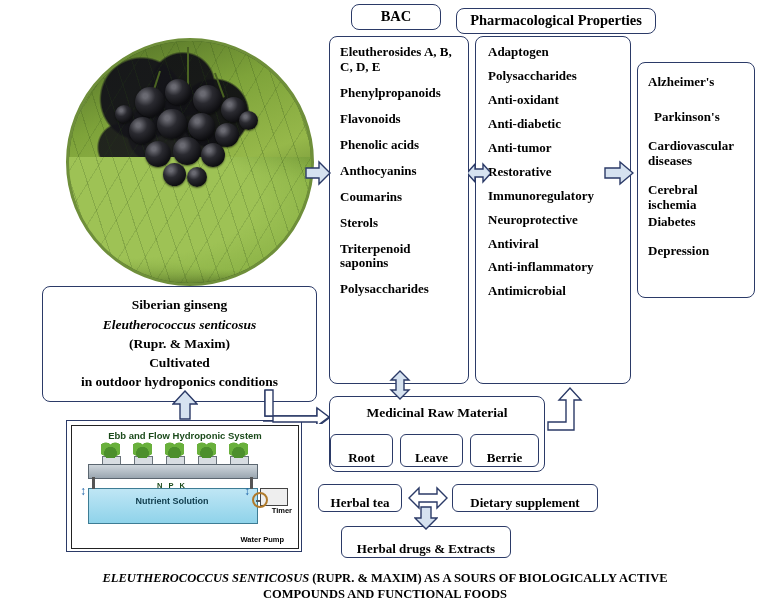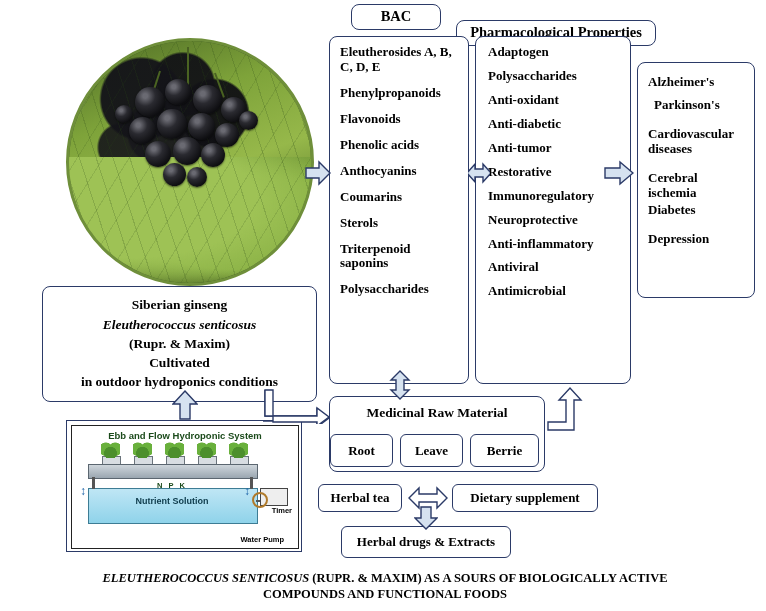--- a/index.html
+++ b/index.html
@@ -254,21 +254,21 @@
   .info-line { font-weight: bold; font-size: 13.5px; line-height: 1.35; text-align: center; }
   .info-line.it { font-style: italic; }
 
   .small-box {
     position: absolute;
     border: 1.5px solid #2b3a67;
     border-radius: 6px;
     background: #fff;
     box-sizing: border-box;
     display: flex;
-    align-items: center;
+    align-items: flex-end;
     justify-content: center;
     font-weight: bold;
     font-size: 13px;
     text-align: center;
   }
 </style>
 </head>
 <body>
 
 <div id="plant-photo">
@@ -290,21 +290,21 @@
   <div class="berry" style="left:94px; top:122px; width:23px; height:23px;"></div>
   <div class="berry" style="left:118px; top:126px; width:20px; height:20px;"></div>
   <div class="berry" style="left:46px; top:64px; width:18px; height:18px;"></div>
   <div class="berry" style="left:170px; top:70px; width:19px; height:19px;"></div>
 </div>
 
 <div class="box hdr" id="bac-header" style="left:351px; top:4px; width:90px; height:26px;">
   <span>BAC</span>
 </div>
 
-<div class="box hdr" id="pharm-header" style="left:456px; top:20px; width:200px; height:26px;">
+<div class="box hdr" id="pharm-header" style="left:456px; top:8px; width:200px; height:26px;">
   <span>Pharmacological Properties</span>
 </div>
 
 <div class="box list" id="bac-box" style="left:329px; top:36px; width:140px; height:348px;">
   <div class="item">Eleutherosides A, B, C, D, E</div>
   <div class="item">Phenylpropanoids</div>
   <div class="item">Flavonoids</div>
   <div class="item">Phenolic acids</div>
   <div class="item">Anthocyanins</div>
   <div class="item">Coumarins</div>
@@ -315,27 +315,27 @@
 
 <div class="box list tight" id="pharm-box" style="left:475px; top:36px; width:156px; height:348px;padding-left:12px;">
   <div class="item">Adaptogen</div>
   <div class="item">Polysaccharides</div>
   <div class="item">Anti-oxidant</div>
   <div class="item">Anti-diabetic</div>
   <div class="item">Anti-tumor</div>
   <div class="item">Restorative</div>
   <div class="item">Immunoregulatory</div>
   <div class="item">Neuroprotective</div>
+  <div class="item">Antiviral</div>
   <div class="item">Anti-inflammatory</div>
-  <div class="item">Antiviral</div>
   <div class="item">Antimicrobial</div>
 </div>
 
 <div class="box list" id="disease-box" style="left:637px; top:62px; width:118px; height:236px; padding-top:12px;">
-  <div class="item" style="margin-bottom:8px;">Alzheimer's</div>
+  <div class="item" style="margin-bottom:20px;">Alzheimer's</div>
   <div class="item" style="margin-bottom:14px; padding-left:6px;">Parkinson's</div>
   <div class="item" style="margin-bottom:14px;">Cardiovascular diseases</div>
   <div class="item" style="margin-bottom:2px;">Cerebral ischemia</div>
   <div class="item" style="margin-bottom:14px;">Diabetes</div>
   <div class="item">Depression</div>
 </div>
 
 <div class="box" id="plant-info-box" style="left:42px; top:286px; width:275px; height:116px; padding:8px 6px; display:flex; flex-direction:column; justify-content:center; gap:1px;">
   <div class="info-line">Siberian ginseng</div>
   <div class="info-line it">Eleutherococcus senticosus</div>

